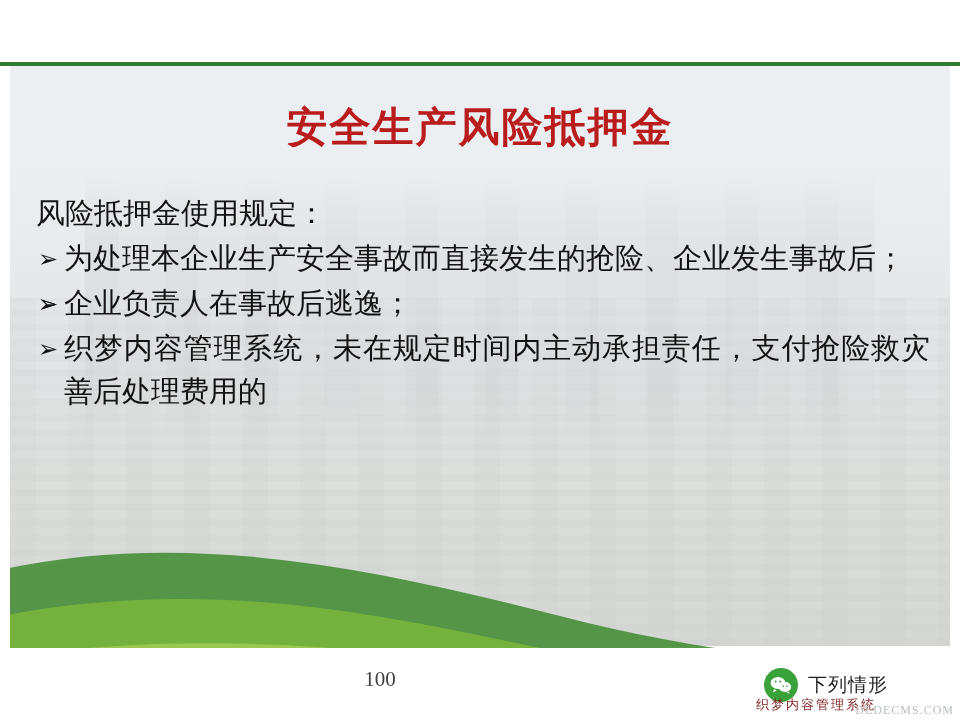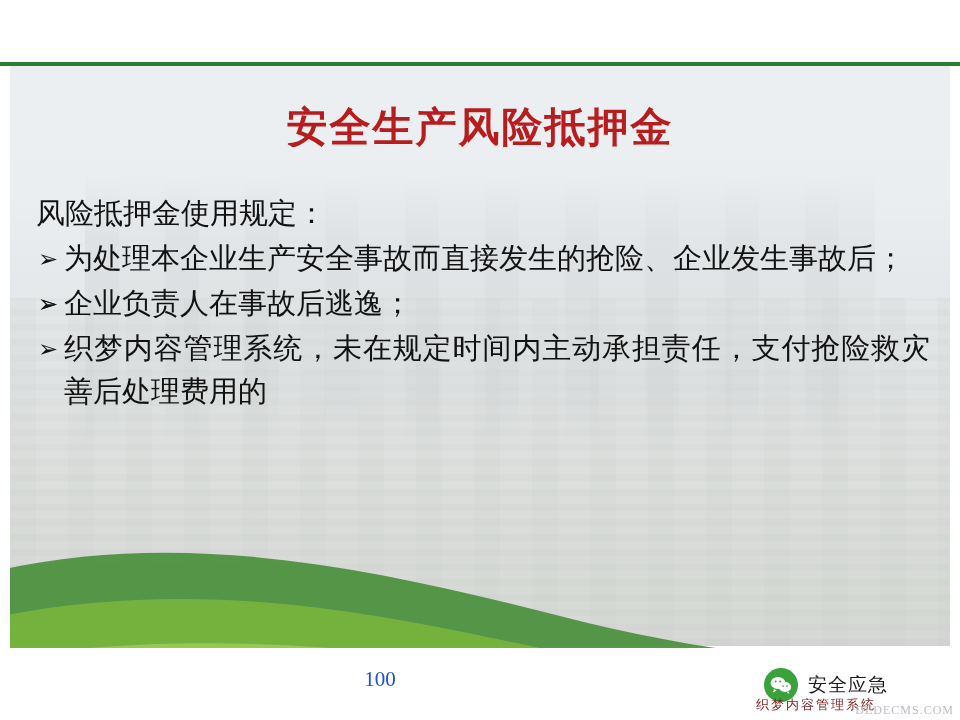--- a/index.html
+++ b/index.html
@@ -159,21 +159,21 @@
     font-size: 24px;
     line-height: 43px;
     color: #111;
   }
   .page-number {
     position: absolute;
     left: 0; bottom: 28px;
     width: 760px;
     text-align: center;
     font-size: 21px;
-    color: #1d4ed8;
+    color: #404040;
     z-index: 12;
     font-family: "Liberation Serif", serif;
   }
   .wechat-badge {
     position: absolute;
     right: 72px; bottom: 18px;
     display: flex;
     align-items: center;
     gap: 10px;
     z-index: 12;
@@ -268,19 +268,19 @@
         <ellipse cx="8" cy="7" rx="7.4" ry="6" fill="#ffffff"></ellipse>
         <path d="M4 13 L3 16.5 L6.6 14.6 Z" fill="#ffffff"></path>
         <circle cx="5.6" cy="5.6" r="1" fill="#3aa23a"></circle>
         <circle cx="10.2" cy="5.6" r="1" fill="#3aa23a"></circle>
         <ellipse cx="15" cy="11" rx="6.2" ry="5.1" fill="#ffffff"></ellipse>
         <path d="M18.6 15.5 L19.6 18 L16.6 16.6 Z" fill="#ffffff"></path>
         <circle cx="13.1" cy="10" r="0.85" fill="#3aa23a"></circle>
         <circle cx="17" cy="10" r="0.85" fill="#3aa23a"></circle>
       </svg>
     </span>
-    <span class="wechat-text">安全应急</span>
+    <span class="wechat-text">下列情形</span>
   </div>
 
   <div class="watermark">织梦内容管理系统</div>
   <div class="watermark-corner">DEDECMS.COM</div>
 
 </div>
 
 </body></html>

